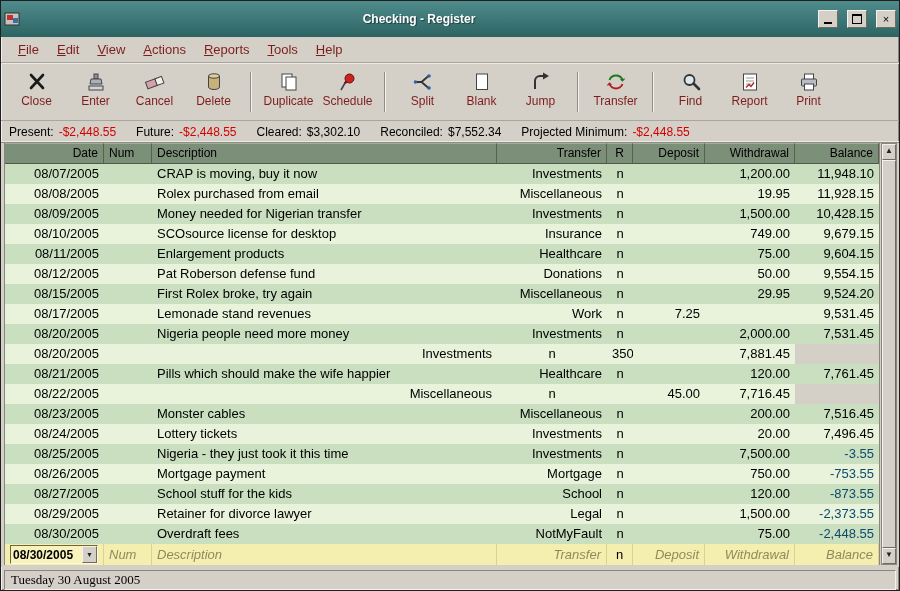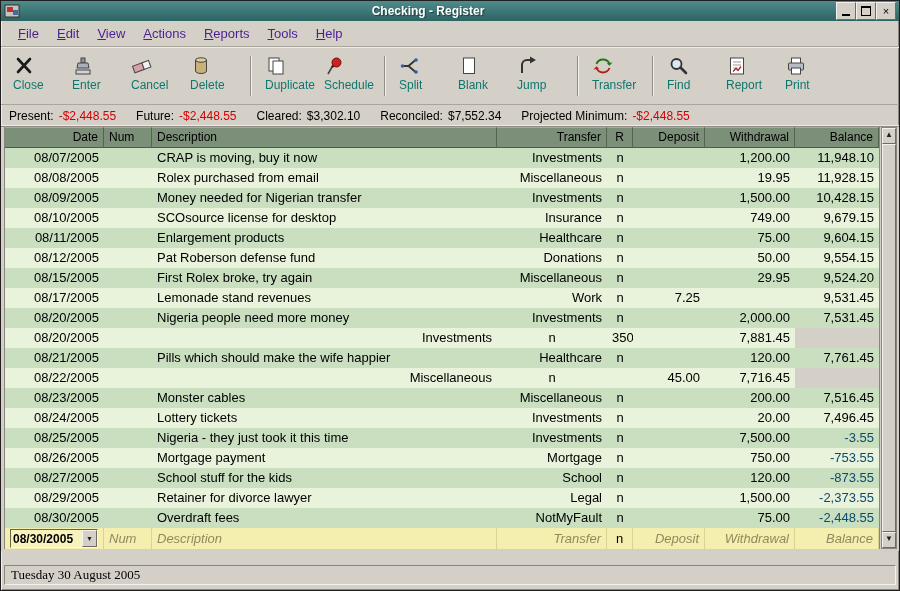--- a/index.html
+++ b/index.html
@@ -6,40 +6,40 @@
   .window{
     width:900px;height:591px;box-sizing:border-box;
     display:flex;flex-direction:column;
     background:#d4d0c8;border:1px solid #1f1f1f;
     box-shadow:inset 1px 1px 0 #f0efec, inset -1px -1px 0 #8a867e;
     font-family:"Liberation Sans",sans-serif;
     position:relative;overflow:hidden;
   }
   
   .titlebar{flex:0 0 20px;display:flex;align-items:center;
-    background:linear-gradient(#4f8c8c,#2d6363);padding:0 3px;gap:0;}
+    background:linear-gradient(#4f8c8c,#2d6363);padding:8px 3px;gap:9px;}
   .app-icon{width:16px;height:14px;display:inline-flex;}
   .title{flex:1;text-align:center;color:#fff;font-weight:bold;font-size:12px;
     text-shadow:1px 1px 1px #1c3d3d;white-space:nowrap;overflow:hidden;}
   .winbtn{width:18px;height:16px;background:#d4d0c8;border:1px solid;
     border-color:#f4f2ee #6f6b63 #6f6b63 #f4f2ee;display:inline-flex;
     align-items:center;justify-content:center;font-size:11px;line-height:1;
     color:#000;padding:0;cursor:default;}
   .glyph-min{width:8px;height:2px;background:#000;margin-top:8px;}
   .glyph-max{width:8px;height:7px;border:1px solid #000;border-top-width:2px;}
   
   .menubar{flex:0 0 25px;display:flex;align-items:center;padding:0 8px;
     font-size:13px;border-bottom:1px solid #aaa69e;}
-  .menu-item{padding:3px 9px;color:#4c1d95;}
+  .menu-item{padding:3px 9px;color:#7f1d1d;}
   
   .toolbar{flex:0 0 53px;display:flex;align-items:center;padding:2px 6px;
     border-bottom:1px solid #aaa69e;box-shadow:inset 0 1px 0 #eceae6;}
-  .tbtn{width:59px;height:47px;display:flex;flex-direction:column;align-items:flex-start;
+  .tbtn{width:59px;height:47px;display:flex;flex-direction:column;align-items:center;
     justify-content:flex-start;padding-top:3px;gap:1px;background:transparent;border:none;
-    font-family:"Liberation Sans",sans-serif;font-size:12px;color:#0f766e;cursor:default;}
+    font-family:"Liberation Sans",sans-serif;font-size:12px;color:#7f1d1d;cursor:default;}
   .tbtn .ic{width:22px;height:22px;display:block;}
   .tb-sep{width:0;height:40px;border-left:1px solid #918d84;border-right:1px solid #f4f2ee;margin:0 7px;}
   
   .summarybar{flex:0 0 21px;display:flex;align-items:center;gap:20px;
     padding:0 8px;font-size:12px;border-bottom:1px solid #918d84;
     box-shadow:inset 0 -1px 0 #eceae6;}
   .sum-item{display:flex;gap:5px;white-space:nowrap;}
   .sum-label{color:#000;}
   .sum-value{color:#000;}
   .sum-value.neg{color:#d40000;}

